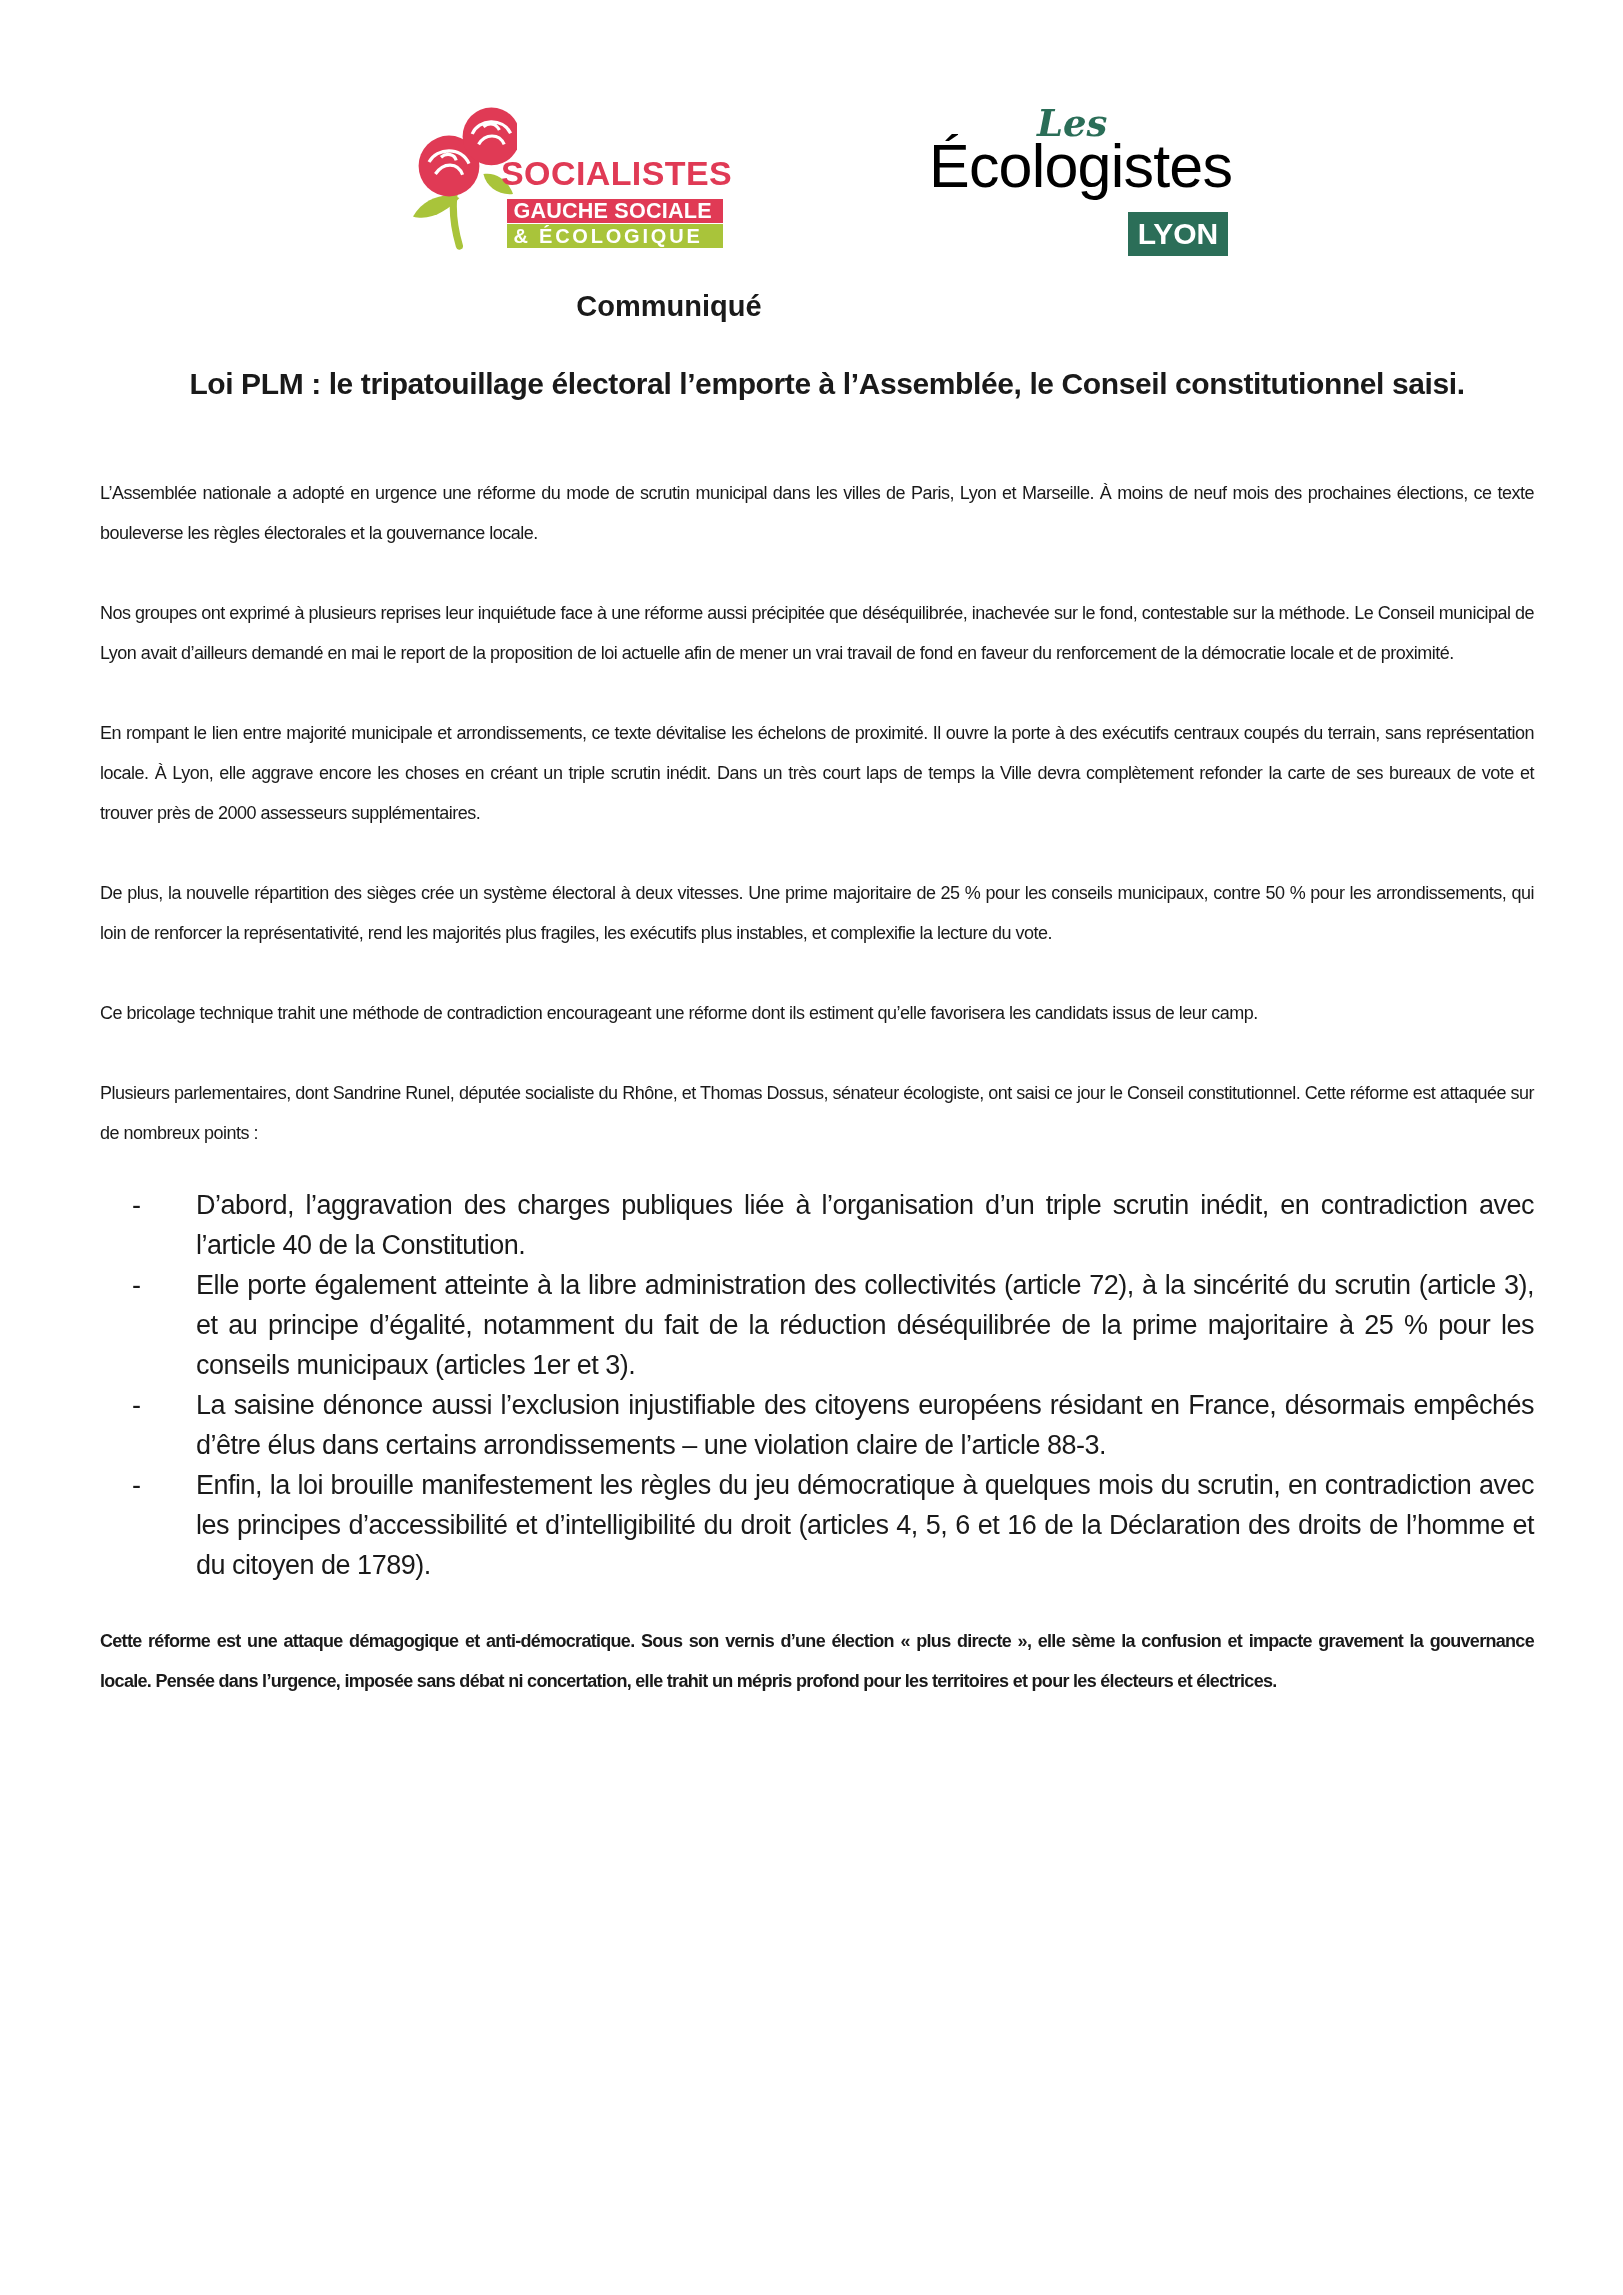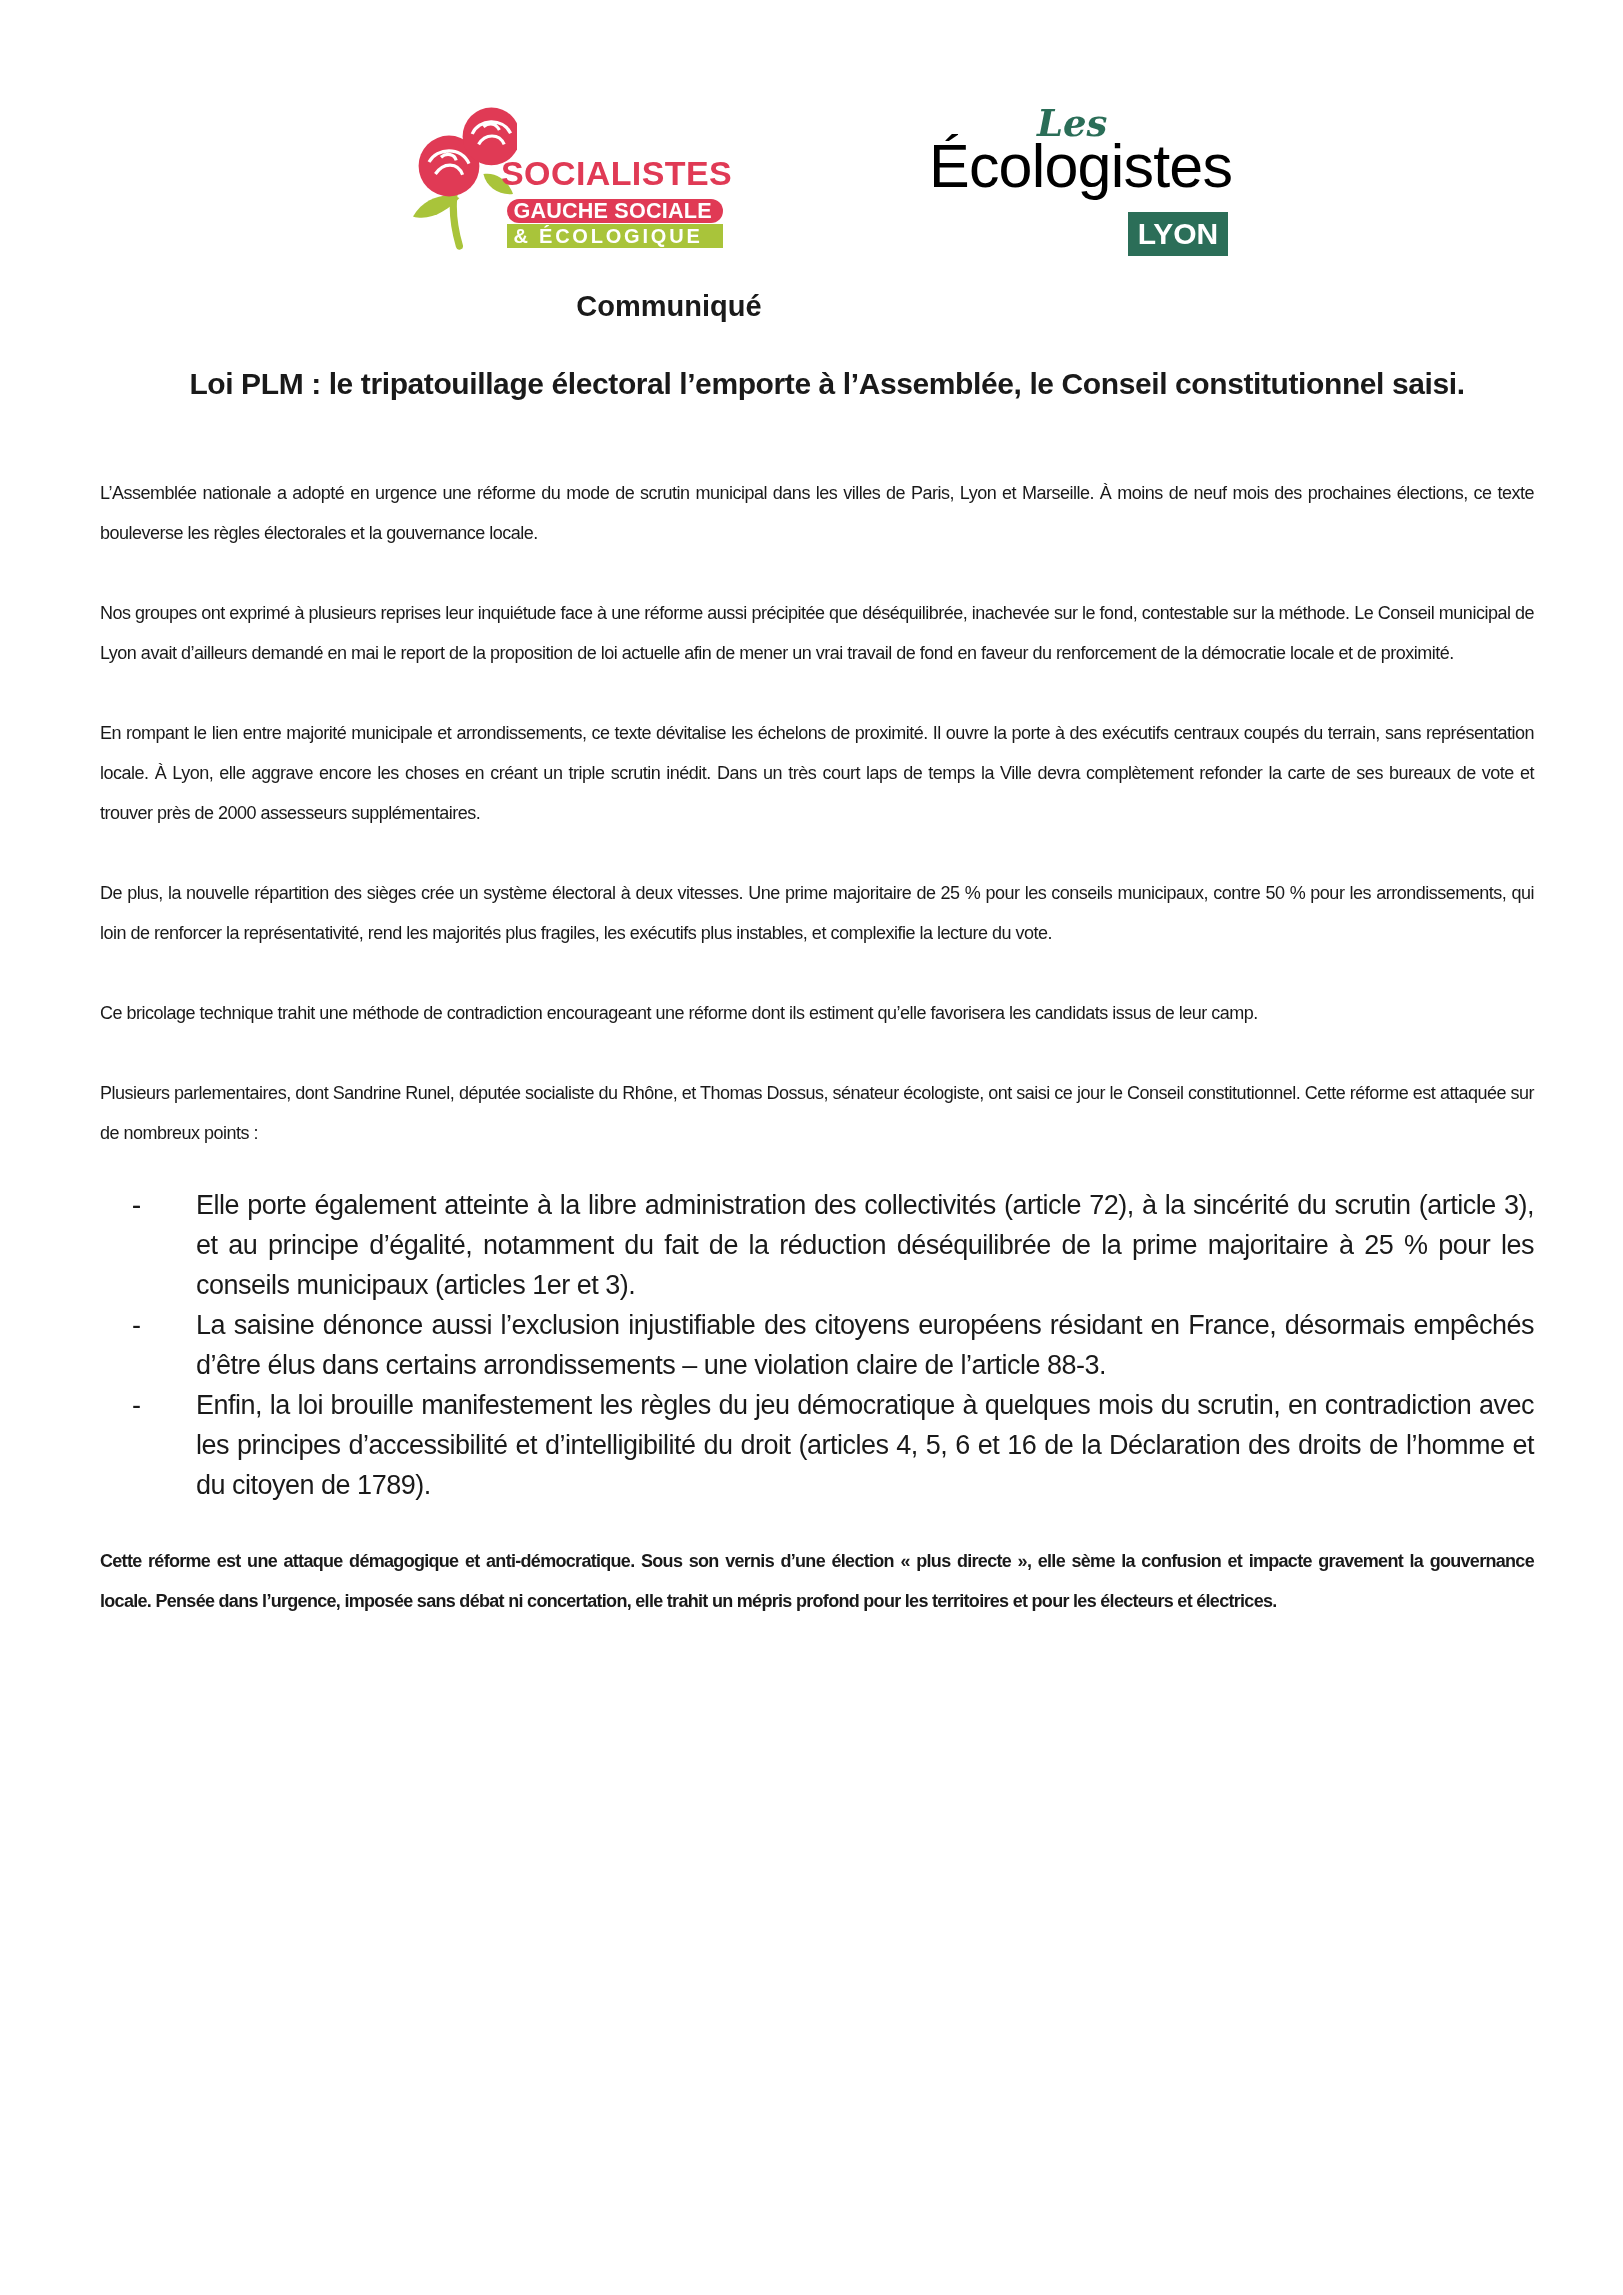--- a/index.html
+++ b/index.html
@@ -6,21 +6,21 @@
   body { width: 1623px; height: 2295px; position: relative; overflow: hidden;
          font-family: "Liberation Sans", "DejaVu Sans", sans-serif; color: #1a1a1a; }
 
   
   .logo-ps { position: absolute; left: 405px; top: 98px; width: 312px; height: 152px; }
   .logo-ps svg { position: absolute; left: 0; top: 0; }
   .ps-title { position: absolute; left: 96px; top: 58px; font-weight: bold; font-size: 34px;
               color: #e03a55; letter-spacing: 0.4px; line-height: 1; }
   .ps-band1 { position: absolute; left: 102px; top: 101px; width: 216px; height: 24px;
               background: #e03a55; color: #fff; font-weight: bold; font-size: 21.6px;
-              line-height: 24px; padding-left: 6.4px; box-sizing: border-box; letter-spacing: 0.2px; border-radius: 12px; }
+              line-height: 24px; padding-left: 6.4px; box-sizing: border-box; letter-spacing: 0.2px; }
   .ps-band2 { position: absolute; left: 102px; top: 126px; width: 216px; height: 24px;
               background: #a9c43a; color: #fff; font-weight: bold; font-size: 20px;
               line-height: 24px; padding-left: 6.4px; box-sizing: border-box; letter-spacing: 2.8px; }
 
   .logo-eco { position: absolute; left: 929px; top: 96px; width: 296px; height: 152px; }
   .eco-les { position: absolute; left: 108px; top: 4.8px; font-family: "DejaVu Serif", serif;
              font-style: italic; font-weight: bold; font-size: 37px; color: #2b6e58; }
   .eco-main { position: absolute; left: 0; top: 40px; font-family: "Liberation Sans", sans-serif;
               font-size: 61px; color: #000000; letter-spacing: -0.8px; line-height: 1; }
   .eco-lyon { position: absolute; left: 199px; top: 116px; width: 100px; height: 44px;
@@ -78,20 +78,21 @@
   <p class="para">L’Assemblée nationale a adopté en urgence une réforme du mode de scrutin municipal dans les villes de Paris, Lyon et Marseille. À moins de neuf mois des prochaines élections, ce texte bouleverse les règles électorales et la gouvernance locale.</p>
   <p class="para">Nos groupes ont exprimé à plusieurs reprises leur inquiétude face à une réforme aussi précipitée que déséquilibrée, inachevée sur le fond, contestable sur la méthode. Le Conseil municipal de Lyon avait d’ailleurs demandé en mai le report de la proposition de loi actuelle afin de mener un vrai travail de fond en faveur du renforcement de la démocratie locale et de proximité.</p>
   <p class="para">En rompant le lien entre majorité municipale et arrondissements, ce texte dévitalise les échelons de proximité. Il ouvre la porte à des exécutifs centraux coupés du terrain, sans représentation locale.  À Lyon, elle aggrave encore les choses en créant un triple scrutin inédit. Dans un très court laps de temps la Ville devra complètement refonder la carte de ses bureaux de vote et trouver près de 2000 assesseurs supplémentaires.</p>
   <p class="para">De plus, la nouvelle répartition des sièges crée un système électoral à deux vitesses. Une prime majoritaire de 25 % pour les conseils municipaux, contre 50 % pour les arrondissements, qui loin de renforcer la représentativité, rend les majorités plus fragiles, les exécutifs plus instables, et complexifie la lecture du vote.</p>
   <p class="para">Ce bricolage technique trahit une méthode de contradiction encourageant une  réforme dont ils estiment qu’elle favorisera les candidats issus de leur camp.</p>
   <p class="para">Plusieurs parlementaires, dont Sandrine Runel, députée socialiste du Rhône, et Thomas Dossus, sénateur écologiste, ont saisi ce jour le Conseil constitutionnel. Cette réforme est attaquée sur de nombreux points :</p>
 
   <ul class="list">
     <li>
       <span class="dash">-</span>
+      <span>D’abord, l’aggravation des charges publiques liée à l’organisation d’un triple scrutin inédit, en contradiction avec l’article 40 de la Constitution.</span>
     </li>
     <li>
       <span class="dash">-</span>
       <span>Elle porte également atteinte à la libre administration des collectivités (article 72), à la sincérité du scrutin (article 3), et au principe d’égalité, notamment du fait de la réduction déséquilibrée de la prime majoritaire à 25 % pour les conseils municipaux (articles 1er et 3).</span>
     </li>
     <li>
       <span class="dash">-</span>
       <span>La saisine dénonce aussi l’exclusion injustifiable des citoyens européens résidant en France, désormais empêchés d’être élus dans certains arrondissements – une violation claire de l’article 88-3.</span>
     </li>
     <li>

